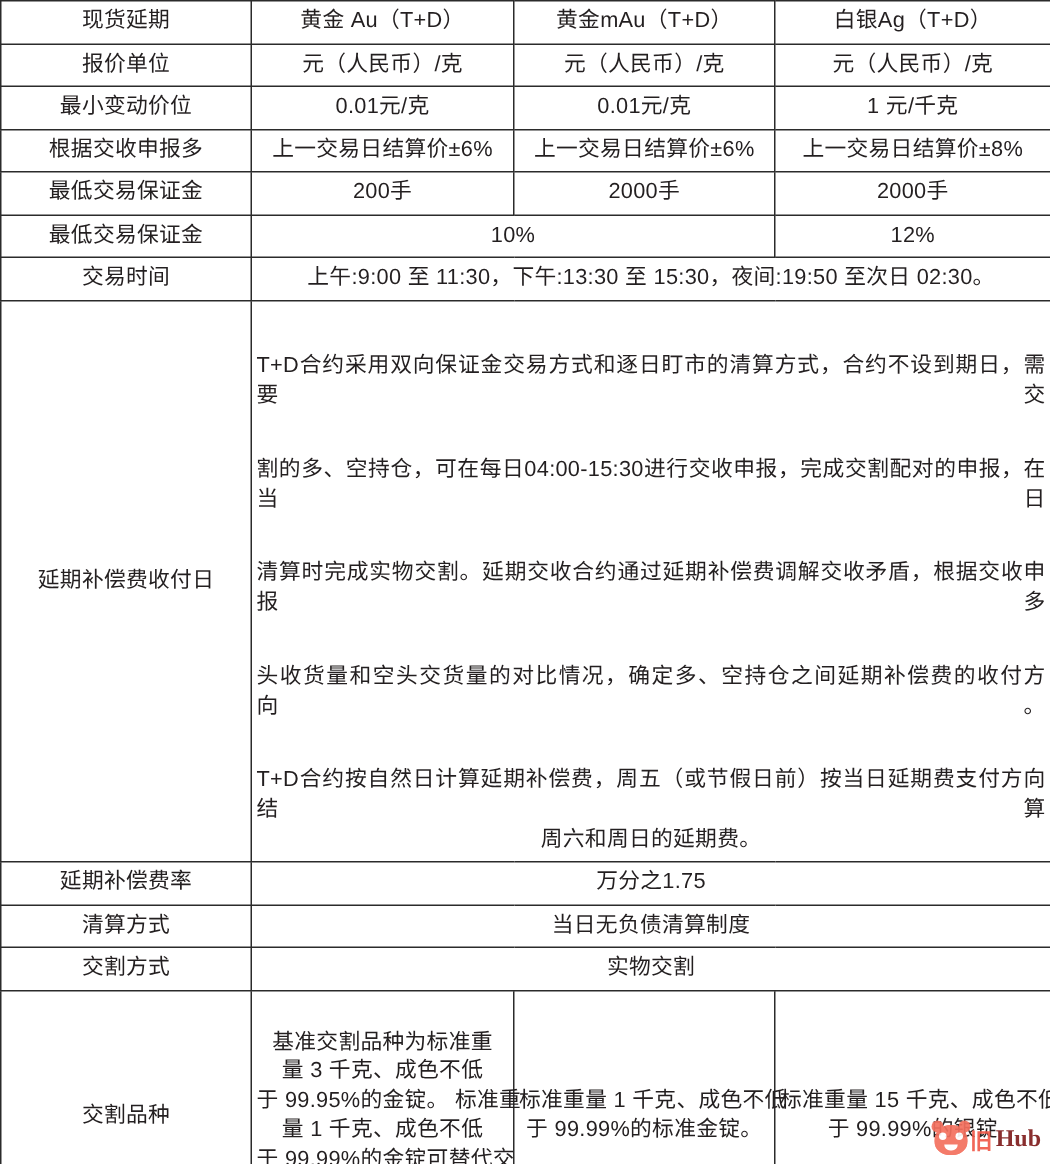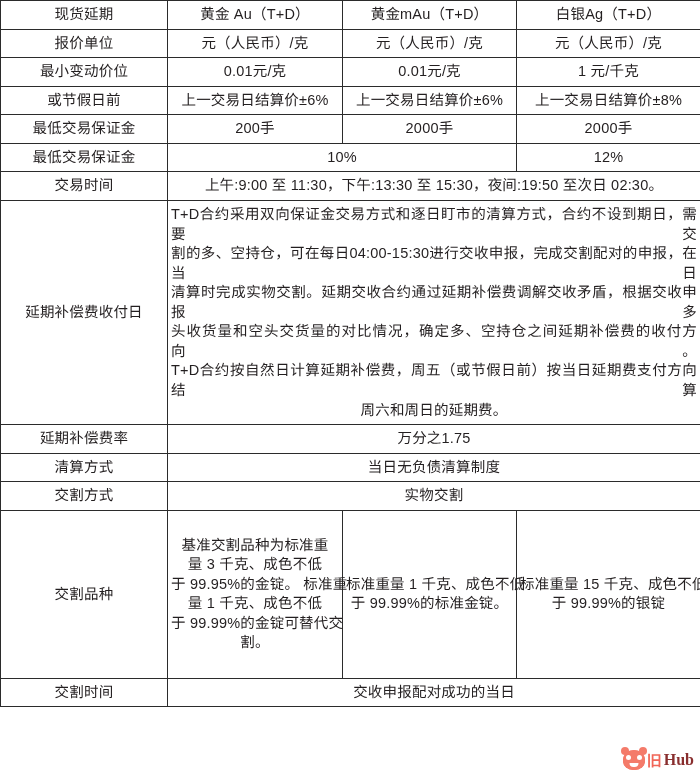--- a/index.html
+++ b/index.html
@@ -54,20 +54,21 @@
   }
   td.para .pline {
     display: block;
     text-align: center;
     white-space: nowrap;
   }
   td.para .pline.just {
     text-align: justify;
     text-align-last: justify;
     white-space: normal;
+    margin-top: 30px;
   }
   
   td.variety {
     font-size: 14.2px;
     line-height: 2.0;
     padding: 6px 2px;
     margin-left: 40px;
   }
   td.variety .vline {
     display: block;
@@ -170,21 +171,21 @@
     </tr>
 
     <tr>
       <td class="label">最小变动价位</td>
       <td>0.01元/克</td>
       <td>0.01元/克</td>
       <td>1 元/千克</td>
     </tr>
 
     <tr>
-      <td class="label">或节假日前</td>
+      <td class="label">根据交收申报多</td>
       <td>上一交易日结算价±6%</td>
       <td>上一交易日结算价±6%</td>
       <td>上一交易日结算价±8%</td>
     </tr>
 
 
     <tr>
       <td class="label">最低交易保证金</td>
       <td>200手</td>
       <td>2000手</td>

